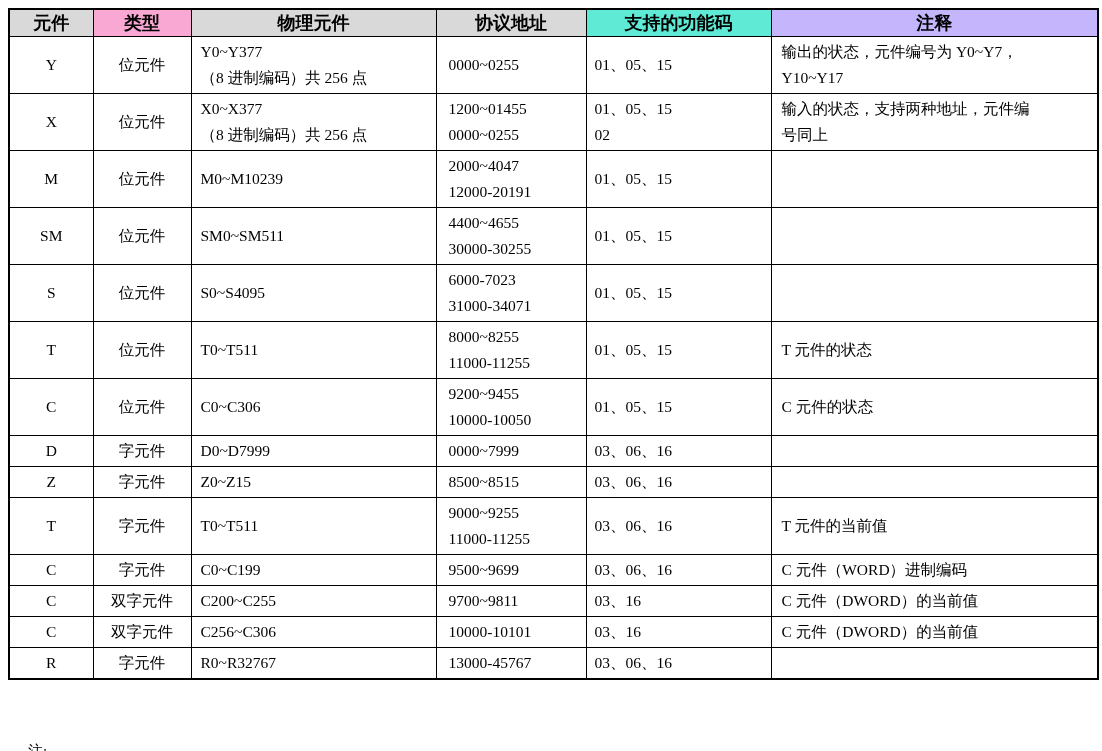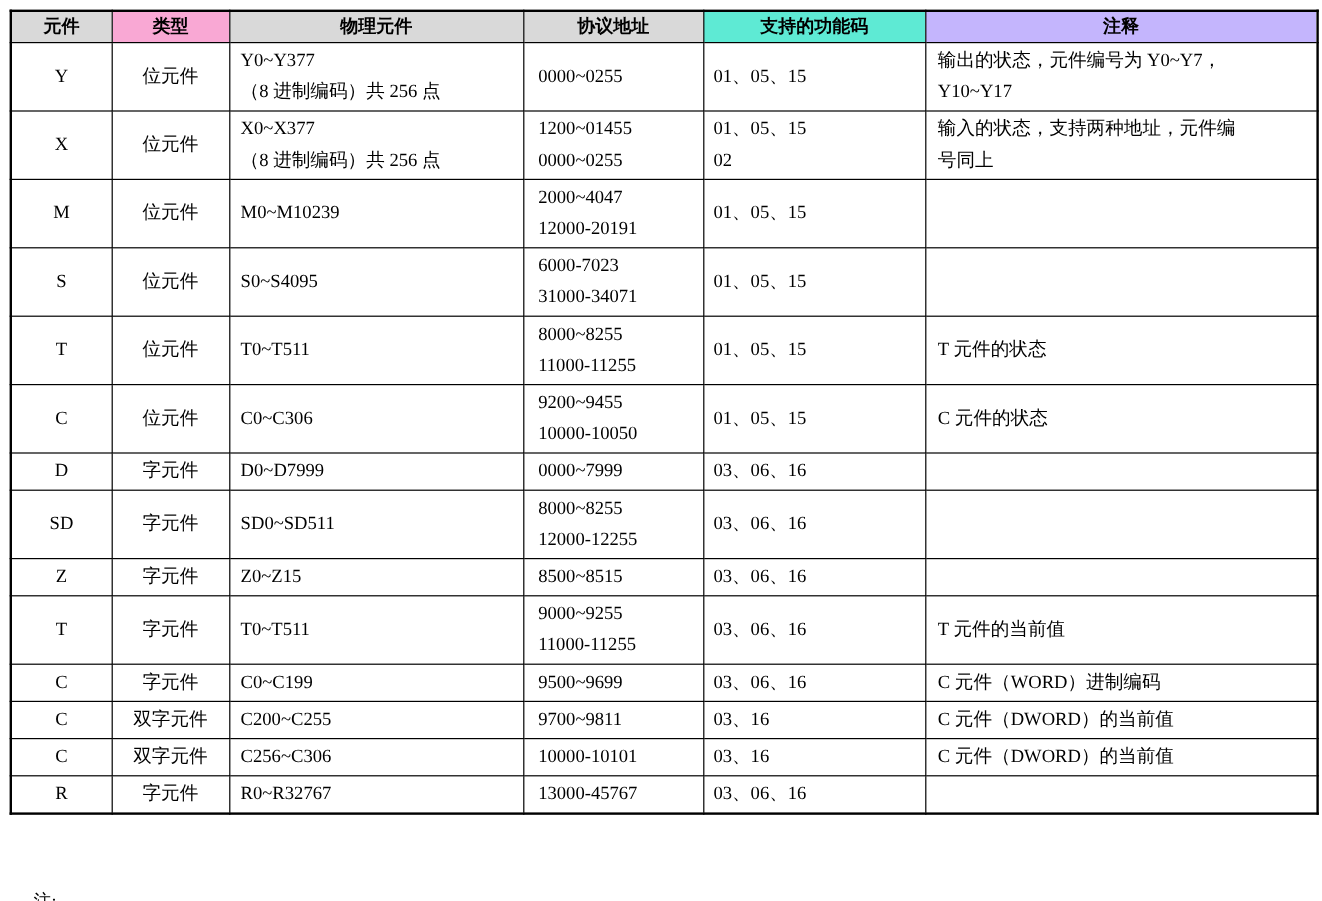--- a/index.html
+++ b/index.html
@@ -10,21 +10,21 @@
   }
   table.map{
     position:absolute;left:8px;top:8px;width:1089px;
     border-collapse:collapse;table-layout:fixed;
     border:2px solid #000;
   }
   th,td{border:1px solid #000;overflow:hidden;}
   th{
     background:#d9d9d9;
     font-family:"Liberation Sans","DejaVu Sans",sans-serif;
-    font-weight:bold;font-size:15px;height:23px;padding:1px 4px;
+    font-weight:bold;font-size:18px;height:23px;padding:1px 4px;
     text-align:center;
   }
   td{
     font-size:15.5px;line-height:26px;padding:2px 8px;
     white-space:pre-line;vertical-align:middle;text-align:left;
   }
   td.c-element,td.c-type{text-align:center;padding:2px 2px;}
   td.c-physical{padding-left:9px;margin-top:38px;}
   td.c-address{padding-left:12px;}
   td.c-func{}
@@ -84,20 +84,29 @@
         <tr>
     <td class="c-element">M</td>
     <td class="c-type">位元件</td>
     <td class="c-physical">M0~M10239</td>
     <td class="c-address">2000~4047
 12000-20191</td>
     <td class="c-func">01、05、15</td>
     <td class="c-note"></td>
   </tr>
         <tr>
+    <td class="c-element">SM</td>
+    <td class="c-type">位元件</td>
+    <td class="c-physical">SM0~SM511</td>
+    <td class="c-address">4400~4655
+30000-30255</td>
+    <td class="c-func">01、05、15</td>
+    <td class="c-note"></td>
+  </tr>
+        <tr>
     <td class="c-element">S</td>
     <td class="c-type">位元件</td>
     <td class="c-physical">S0~S4095</td>
     <td class="c-address">6000-7023
 31000-34071</td>
     <td class="c-func">01、05、15</td>
     <td class="c-note"></td>
   </tr>
         <tr>
     <td class="c-element">T</td>
@@ -115,29 +124,20 @@
     <td class="c-address">9200~9455
 10000-10050</td>
     <td class="c-func">01、05、15</td>
     <td class="c-note">C 元件的状态</td>
   </tr>
         <tr>
     <td class="c-element">D</td>
     <td class="c-type">字元件</td>
     <td class="c-physical">D0~D7999</td>
     <td class="c-address">0000~7999</td>
-    <td class="c-func">03、06、16</td>
-    <td class="c-note"></td>
-  </tr>
-        <tr>
-    <td class="c-element">SD</td>
-    <td class="c-type">字元件</td>
-    <td class="c-physical">SD0~SD511</td>
-    <td class="c-address">8000~8255
-12000-12255</td>
     <td class="c-func">03、06、16</td>
     <td class="c-note"></td>
   </tr>
         <tr>
     <td class="c-element">Z</td>
     <td class="c-type">字元件</td>
     <td class="c-physical">Z0~Z15</td>
     <td class="c-address">8500~8515</td>
     <td class="c-func">03、06、16</td>
     <td class="c-note"></td>

